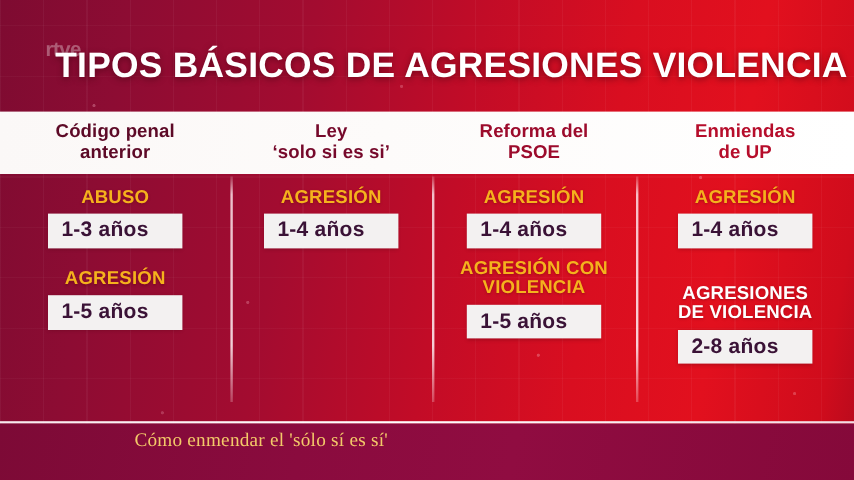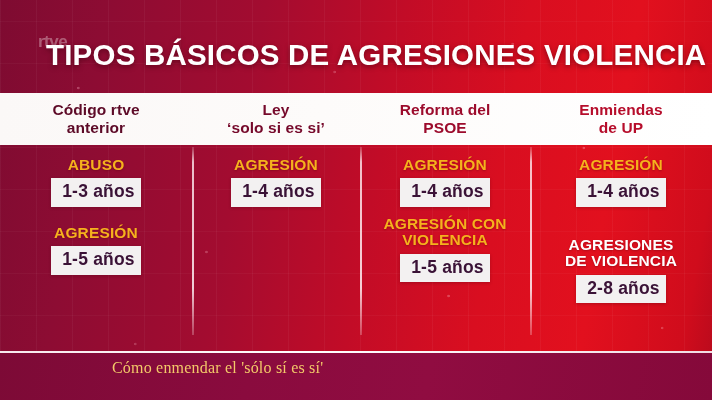--- a/index.html
+++ b/index.html
@@ -149,21 +149,21 @@
   .entry-label.gold  { color: #f5b21d; }
   .entry-label.white { color: #ffffff; }
 
   .entry-value {
     display: inline-block;
     background: #f3f1f1;
     color: #3a1236;
     font-size: 17.5px;
     font-weight: 700;
     line-height: 1;
-    padding: 5px 6px 6px 11px;
+    padding: 5px 28px 6px 11px;
     letter-spacing: 0.2px;
     box-shadow: 0 1px 3px rgba(70,0,15,0.30);
   }
 
   
   .col.c3 .entry.e1 { margin-top: 30px; }
   .col.c2 .entry.e1 { margin-top: 9px; }
   .col.c0 .entry.e1 { margin-top: 18px; }
 
   
@@ -200,21 +200,21 @@
 <div id="infographic">
 
   <div class="bg-texture"></div>
   <div class="bg-speckle"></div>
 
   <div class="watermark">rtve</div>
   <div class="title">TIPOS BÁSICOS DE AGRESIONES VIOLENCIA</div>
 
   <div class="header-band">
     <div class="header-cell c0">
-      <span class="ln">Código rtve</span>
+      <span class="ln">Código penal</span>
       <span class="ln">anterior</span>
     </div>
     <div class="header-cell c1">
       <span class="ln">Ley</span>
       <span class="ln">‘solo si es si’</span>
     </div>
     <div class="header-cell c2">
       <span class="ln">Reforma del</span>
       <span class="ln">PSOE</span>
     </div>

